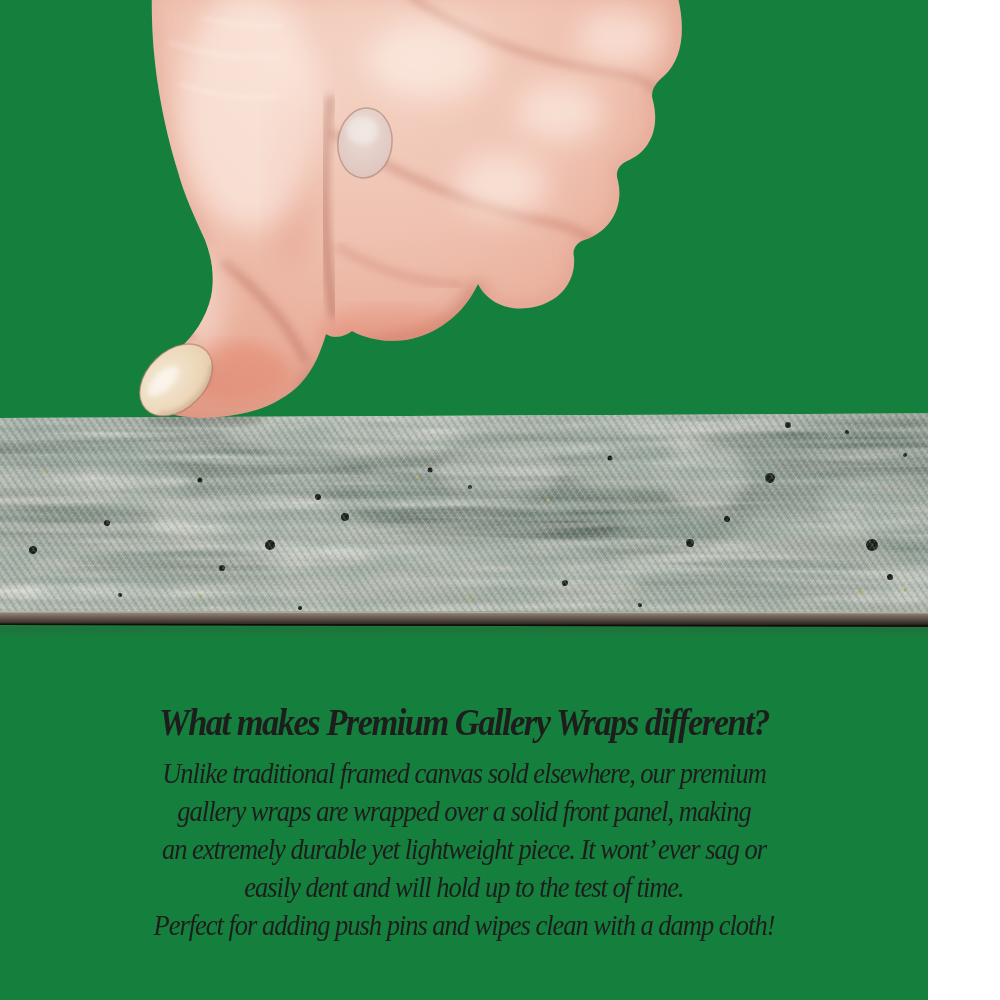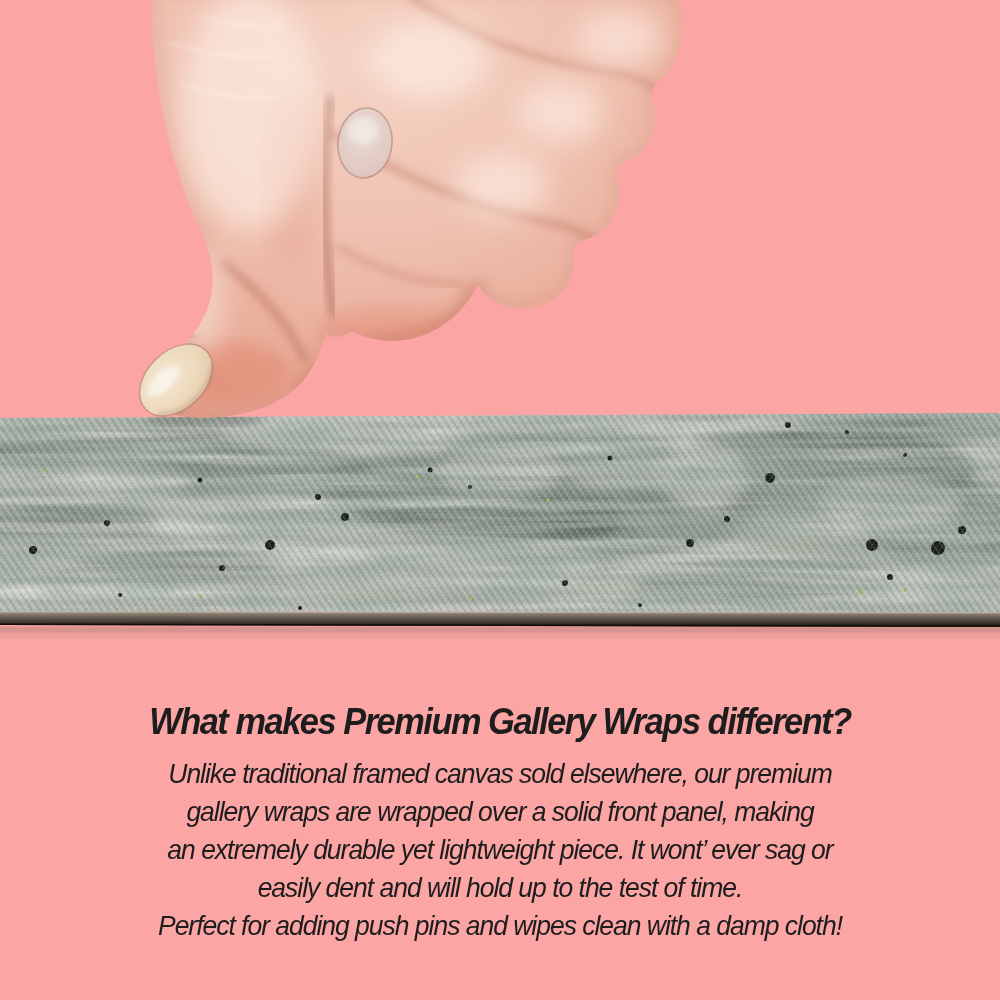--- a/index.html
+++ b/index.html
@@ -1,17 +1,17 @@
 <!DOCTYPE html>
 <html><head>
 <meta charset="utf-8">
 <style>
   html,body{margin:0;padding:0;background:#ffffff;}
-  #stage{position:relative;width:1000px;height:1000px;background:#fca5a5;overflow:hidden;
-         font-family:Liberation Sans, sans-serif;}
+  #stage{position:relative;width:928px;height:1000px;background:#15803d;overflow:hidden;
+         font-family:Liberation Serif, serif;}
   svg{display:block;}
   .abs{position:absolute;}
   
   #weave{
     left:0;top:410px;width:1000px;height:240px;pointer-events:none;
     clip-path:polygon(0 8px,1000px 3px,1000px 202px,0 201px);
     background:
       repeating-linear-gradient(56deg,
         rgba(255,255,255,0.18) 0px, rgba(255,255,255,0.18) 1.6px,
         rgba(0,0,0,0) 1.6px, rgba(0,0,0,0) 3.2px,

